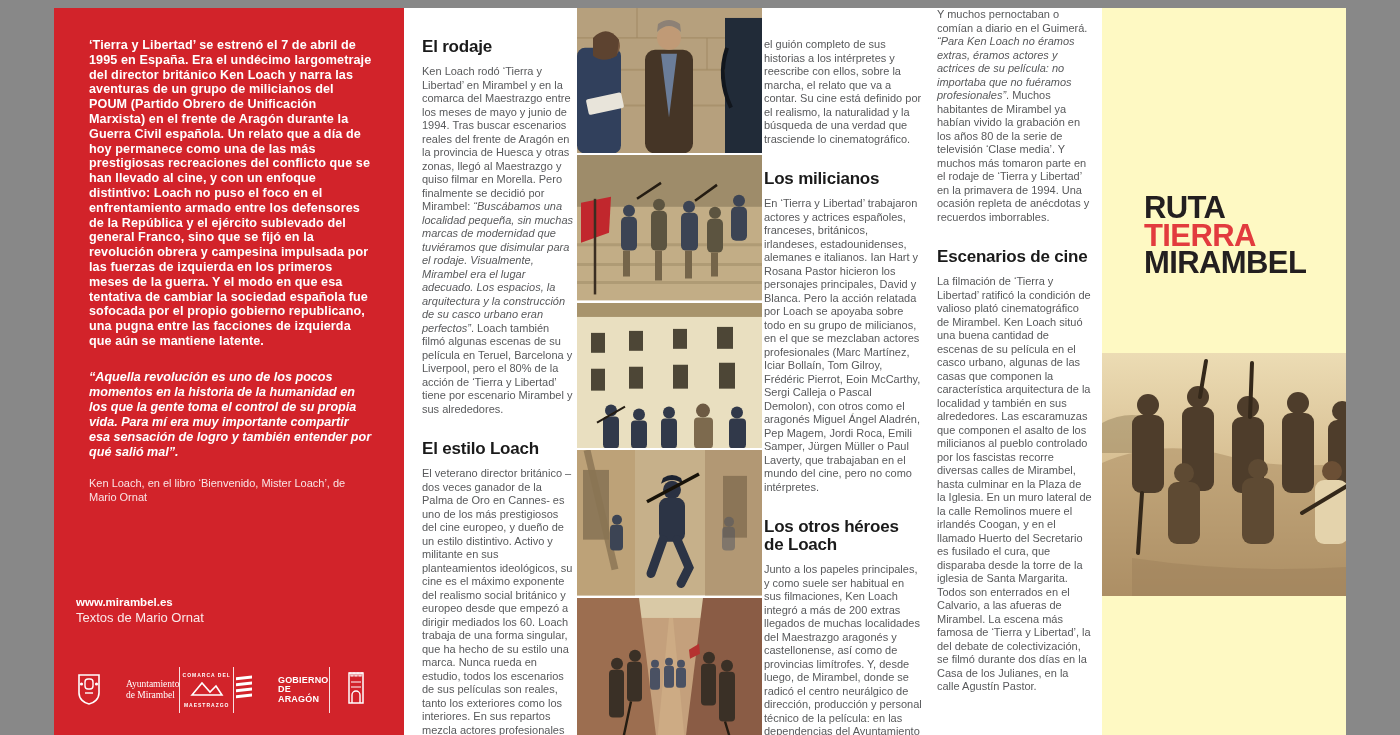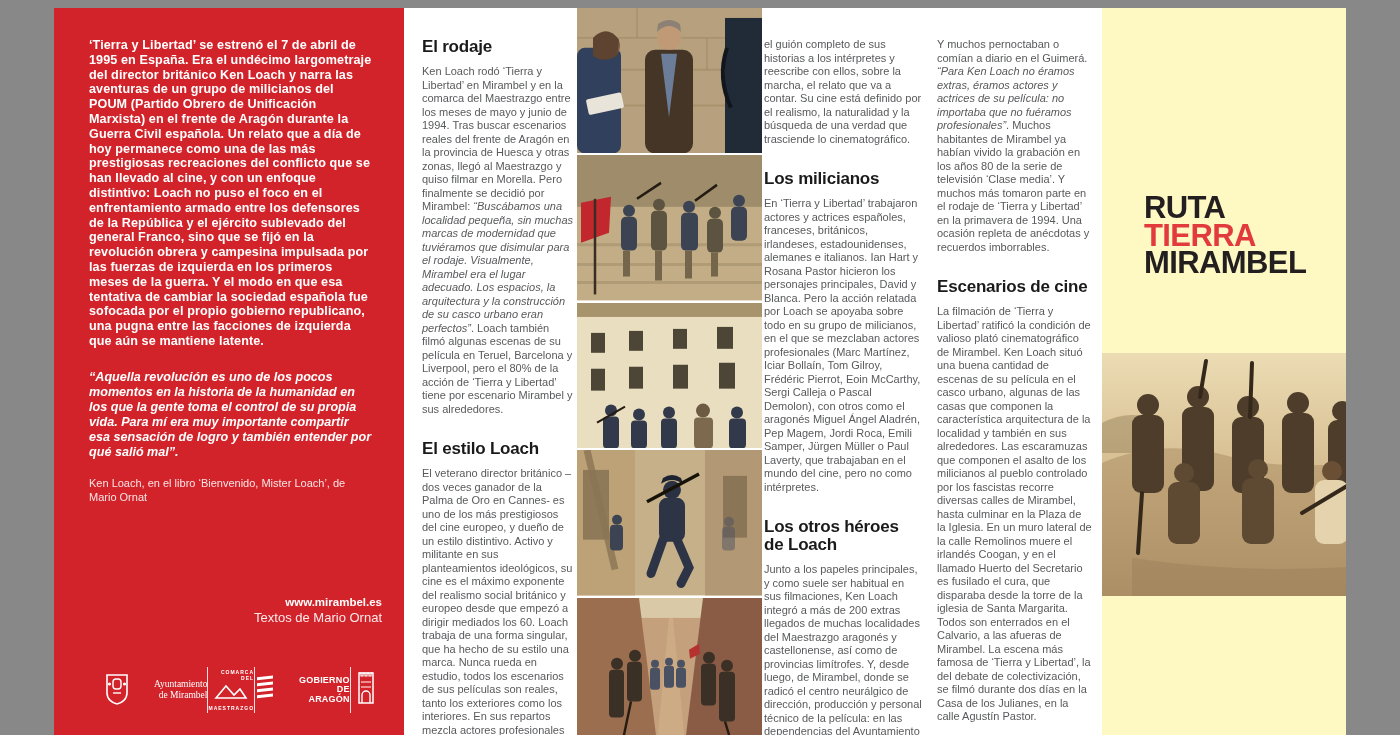--- a/index.html
+++ b/index.html
@@ -16,21 +16,21 @@
   }
 
   
   .red-panel{
     position:absolute;left:0;top:0;width:350px;height:735px;
     background:var(--panel-red);color:#fff;padding:30px 32px 0 35px;
   }
   .intro{font-size:12.6px;line-height:14.8px;font-weight:bold;letter-spacing:.1px;}
   .quote{font-size:12.6px;line-height:15px;font-weight:bold;font-style:italic;margin-top:21px;}
   .attribution{font-size:11px;line-height:14px;color:rgba(255,255,255,.88);margin-top:16px;}
-  .panel-footer{position:absolute;left:50px;right:22px;bottom:28px;text-align:right;}
+  .panel-footer{position:absolute;left:22px;right:22px;bottom:28px;}
   .website{font-size:11.5px;font-weight:bold;}
   .credits{font-size:13px;color:rgba(255,255,255,.9);margin-top:2px;}
   .logos{display:flex;align-items:center;margin-top:40px;height:50px;}
   .logo{display:flex;align-items:center;justify-content:center;gap:24px;flex:1;height:100%;}
   .logo-sep{width:1px;height:46px;background:rgba(255,255,255,.85);}
   .logo-label{font-family:"Liberation Serif",serif;font-size:9.5px;line-height:11px;color:#fff;}
   .logo-label.sans{font-family:"Liberation Sans",sans-serif;font-weight:bold;font-size:9px;line-height:9.5px;letter-spacing:.2px;}
   .maestrazgo{display:flex;flex-direction:column;align-items:center;gap:1px;}
   .tiny-arc{font-size:5px;letter-spacing:1px;color:#fff;font-weight:bold;}
 
@@ -38,21 +38,21 @@
   .col{position:absolute;top:0;color:var(--body-gray);}
   .col h2{
     font-size:17px;line-height:18px;color:#1a1a1a;letter-spacing:-.2px;
     margin-bottom:9px;font-weight:bold;
   }
   .col p{font-size:11px;line-height:13.5px;margin-bottom:12px;}
   .col .sect{margin-top:24px;}
   .col em{font-style:italic;}
   .col-rodaje{left:368px;width:152px;padding-top:30px;}
   .col-three{left:710px;width:158px;padding-top:30px;}
-  .col-four{left:883px;width:155px;padding-top:30px;}
+  .col-four{left:883px;width:155px;}
 
   
   .photo-strip{
     position:absolute;left:523px;top:0;width:185px;height:735px;
     display:flex;flex-direction:column;gap:2px;background:#fff;
   }
   .photo{flex:1;overflow:hidden;}
   .photo svg{display:block;width:100%;height:100%;}
 
   

